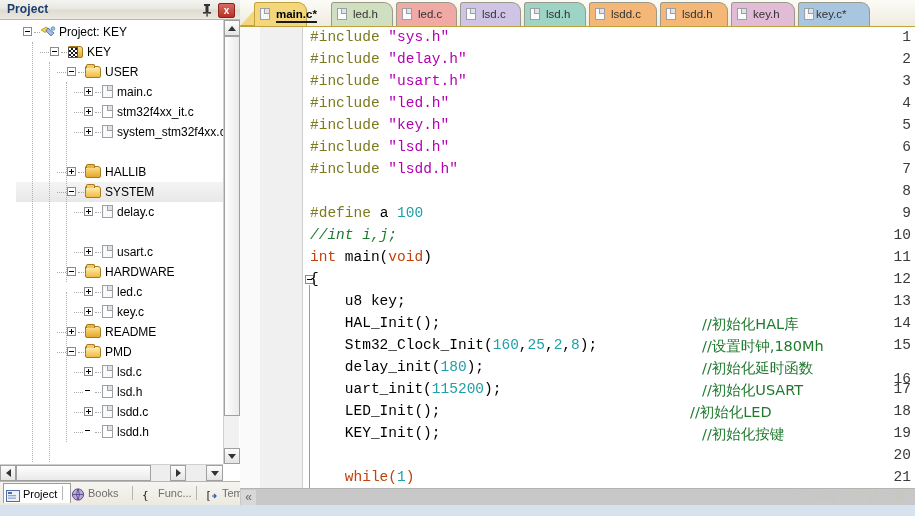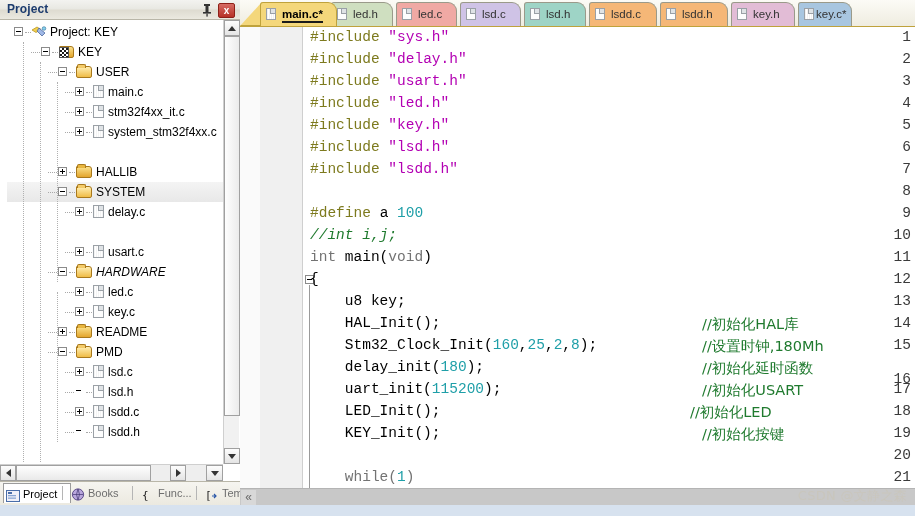--- a/index.html
+++ b/index.html
@@ -33,21 +33,21 @@
   }
   #close-btn {
     position: absolute; right: 5px; top: 3px; width: 17px; height: 15px;
     background: linear-gradient(to bottom,#d66b64,#b63127);
     border: 1px solid #8d2018; border-radius: 2px;
     color: #fff; font-size: 10px; font-weight: bold;
     text-align: center; line-height: 13px; cursor: pointer;
   }
 
   #tree-area {
-    position: absolute; left: 7px; top: 20px; width: 240px; height: 478px;
+    position: absolute; left: 16px; top: 20px; width: 240px; height: 478px;
     background: #ffffff; overflow: hidden;
     border-right: 1px solid #701a75;
   }
   .tree-row {
     position: relative; height: 20px; line-height: 20px;
     white-space: nowrap; font-size: 12px; color: #000;
     cursor: pointer;
   }
   .tree-row.sel { background: linear-gradient(to bottom,#f4f4f4,#e8e8e8); }
   .tw {
@@ -228,21 +228,21 @@
     background:#fafafa;
   }
   .lnum {
     position:absolute; right:4px; width:55px; text-align:right;
     font-size:14.5px; color:#3a3a3a; font-family:"Liberation Mono", monospace;
   }
   .cline {
     position:absolute; left:70px; font-size:14.5px; white-space:pre;
     font-family:"Liberation Mono", monospace; color:#000;
   }
-  .kw   { color:#737373; }
+  .kw   { color:#c2410c; }
   .pre  { color:#7d7a1e; }
   .str  { color:#b300b3; }
   .num  { color:#1f9fa8; }
   .cmt  { color:#1f7a2e; font-style: italic; font-family:"Liberation Mono", monospace; }
   .cmt-cn { color:#1f7a2e; font-family:"DejaVu Sans", sans-serif; font-style: normal;}
 
   
   #fold-col {
     position:absolute; left:63px; top:0; width:14px; height:462px;
     background:#fff;
@@ -306,21 +306,21 @@
             </svg></span><span>Project: KEY</span></div>
         <div class="tree-row" style="padding-left: 24px; position: absolute; left: 0px; right: 0px; top: 22px;"><span class="dotline"></span><span class="tw"></span><span class="dotline" style="width: 6px;"></span><span class="ic ic-target"></span><span>KEY</span></div>
         <div class="tree-row" style="padding-left: 41px; position: absolute; left: 0px; right: 0px; top: 42px;"><span class="dotline"></span><span class="tw"></span><span class="dotline" style="width: 6px;"></span><span class="ic ic-folder-open"></span><span>USER</span></div>
         <div class="tree-row" style="padding-left: 58px; position: absolute; left: 0px; right: 0px; top: 62px;"><span class="dotline"></span><span class="tw plus"></span><span class="dotline" style="width: 6px;"></span><span class="ic ic-file hatch"></span><span>main.c</span></div>
         <div class="tree-row" style="padding-left: 58px; position: absolute; left: 0px; right: 0px; top: 82px;"><span class="dotline"></span><span class="tw plus"></span><span class="dotline" style="width: 6px;"></span><span class="ic ic-file"></span><span>stm32f4xx_it.c</span></div>
         <div class="tree-row" style="padding-left: 58px; position: absolute; left: 0px; right: 0px; top: 102px;"><span class="dotline"></span><span class="tw plus"></span><span class="dotline" style="width: 6px;"></span><span class="ic ic-file hatch"></span><span>system_stm32f4xx.c</span></div>
         <div class="tree-row" style="padding-left: 41px; position: absolute; left: 0px; right: 0px; top: 142px;"><span class="dotline"></span><span class="tw plus"></span><span class="dotline" style="width: 6px;"></span><span class="ic ic-folder"></span><span>HALLIB</span></div>
         <div class="tree-row sel" style="padding-left: 41px; position: absolute; left: 0px; right: 0px; top: 162px;"><span class="dotline"></span><span class="tw"></span><span class="dotline" style="width: 6px;"></span><span class="ic ic-folder-open"></span><span>SYSTEM</span></div>
         <div class="tree-row" style="padding-left: 58px; position: absolute; left: 0px; right: 0px; top: 182px;"><span class="dotline"></span><span class="tw plus"></span><span class="dotline" style="width: 6px;"></span><span class="ic ic-file hatch"></span><span>delay.c</span></div>
         <div class="tree-row" style="padding-left: 58px; position: absolute; left: 0px; right: 0px; top: 222px;"><span class="dotline"></span><span class="tw plus"></span><span class="dotline" style="width: 6px;"></span><span class="ic ic-file hatch"></span><span>usart.c</span></div>
-        <div class="tree-row" style="padding-left: 41px; position: absolute; left: 0px; right: 0px; top: 242px; font-style: italic;"><span class="dotline"></span><span class="tw"></span><span class="dotline" style="width: 6px;"></span><span class="ic ic-folder-open"></span><span>HARDWARE</span></div>
+        <div class="tree-row" style="padding-left: 41px; position: absolute; left: 0px; right: 0px; top: 242px;"><span class="dotline"></span><span class="tw"></span><span class="dotline" style="width: 6px;"></span><span class="ic ic-folder-open"></span><span>HARDWARE</span></div>
         <div class="tree-row" style="padding-left: 58px; position: absolute; left: 0px; right: 0px; top: 262px;"><span class="dotline"></span><span class="tw plus"></span><span class="dotline" style="width: 6px;"></span><span class="ic ic-file hatch"></span><span>led.c</span></div>
         <div class="tree-row" style="padding-left: 58px; position: absolute; left: 0px; right: 0px; top: 282px;"><span class="dotline"></span><span class="tw plus"></span><span class="dotline" style="width: 6px;"></span><span class="ic ic-file"></span><span>key.c</span></div>
         <div class="tree-row" style="padding-left: 41px; position: absolute; left: 0px; right: 0px; top: 302px;"><span class="dotline"></span><span class="tw plus"></span><span class="dotline" style="width: 6px;"></span><span class="ic ic-folder"></span><span>README</span></div>
         <div class="tree-row" style="padding-left: 41px; position: absolute; left: 0px; right: 0px; top: 322px;"><span class="dotline"></span><span class="tw"></span><span class="dotline" style="width: 6px;"></span><span class="ic ic-folder-open"></span><span>PMD</span></div>
         <div class="tree-row" style="padding-left: 58px; position: absolute; left: 0px; right: 0px; top: 342px;"><span class="dotline"></span><span class="tw plus"></span><span class="dotline" style="width: 6px;"></span><span class="ic ic-file hatch"></span><span>lsd.c</span></div>
         <div class="tree-row" style="padding-left: 58px; position: absolute; left: 0px; right: 0px; top: 362px;"><span class="dotline"></span><span class="tw none"></span><span class="dotline" style="width: 6px;"></span><span class="ic ic-file"></span><span>lsd.h</span></div>
         <div class="tree-row" style="padding-left: 58px; position: absolute; left: 0px; right: 0px; top: 382px;"><span class="dotline"></span><span class="tw plus"></span><span class="dotline" style="width: 6px;"></span><span class="ic ic-file hatch"></span><span>lsdd.c</span></div>
         <div class="tree-row" style="padding-left: 58px; position: absolute; left: 0px; right: 0px; top: 402px;"><span class="dotline"></span><span class="tw none"></span><span class="dotline" style="width: 6px;"></span><span class="ic ic-file"></span><span>lsdd.h</span></div>
         <div class="vdots" style="left: 16px; top: 22px; height: 420px; bottom: auto;"></div>
         <div class="vdots" style="left: 33px; top: 42px; height: 400px; bottom: auto;"></div>
@@ -374,29 +374,29 @@
             </svg></span><span>Tem...</span></div>
         <div class="tabsep" style="left: 260px;"></div>
       </div>
   </div>
 
   <div id="left-accent"></div>
 
   <div id="editor">
     <div id="tabstrip">
       <div id="tabstrip-leadin"></div>
-    <div class="etab active mod" style="left: 20px; width: 77px; background: rgb(244, 215, 123); z-index: 30;"><span class="tab-file-ic"></span><span class="lbl">main.c*</span></div>
+    <div class="etab active mod" style="left: 14px; width: 53px; background: rgb(244, 215, 123); z-index: 30;"><span class="tab-file-ic"></span><span class="lbl">main.c*</span></div>
         <div class="etab" style="left: 91px; width: 62px; background: rgb(207, 223, 192); z-index: 19;"><span class="tab-file-ic"></span><span class="lbl">led.h</span></div>
         <div class="etab" style="left: 156px; width: 61px; background: rgb(240, 169, 164); z-index: 18;"><span class="tab-file-ic"></span><span class="lbl">led.c</span></div>
         <div class="etab" style="left: 220px; width: 61px; background: rgb(207, 195, 230); z-index: 17;"><span class="tab-file-ic"></span><span class="lbl">lsd.c</span></div>
         <div class="etab" style="left: 284px; width: 62px; background: rgb(158, 212, 198); z-index: 16;"><span class="tab-file-ic"></span><span class="lbl">lsd.h</span></div>
         <div class="etab" style="left: 349px; width: 68px; background: rgb(245, 183, 119); z-index: 15;"><span class="tab-file-ic"></span><span class="lbl">lsdd.c</span></div>
         <div class="etab" style="left: 420px; width: 68px; background: rgb(245, 183, 119); z-index: 14;"><span class="tab-file-ic"></span><span class="lbl">lsdd.h</span></div>
         <div class="etab" style="left: 491px; width: 64px; background: rgb(226, 188, 214); z-index: 13;"><span class="tab-file-ic"></span><span class="lbl">key.h</span></div>
-        <div class="etab mod" style="left: 558px; width: 54px; background: rgb(168, 198, 224); z-index: 12; padding-left: 17px;"><span class="tab-file-ic"></span><span class="lbl">key.c*</span></div>
+        <div class="etab mod" style="left: 558px; width: 72px; background: rgb(168, 198, 224); z-index: 12; padding-left: 17px;"><span class="tab-file-ic"></span><span class="lbl">key.c*</span></div>
       </div>
 
     <div id="code-pane">
       <div id="gutter">
         <div id="gutter-outer"></div>
       </div>
       <div id="fold-col">
         <div id="fold-box"></div>
         <div id="fold-line"></div>
       </div>

